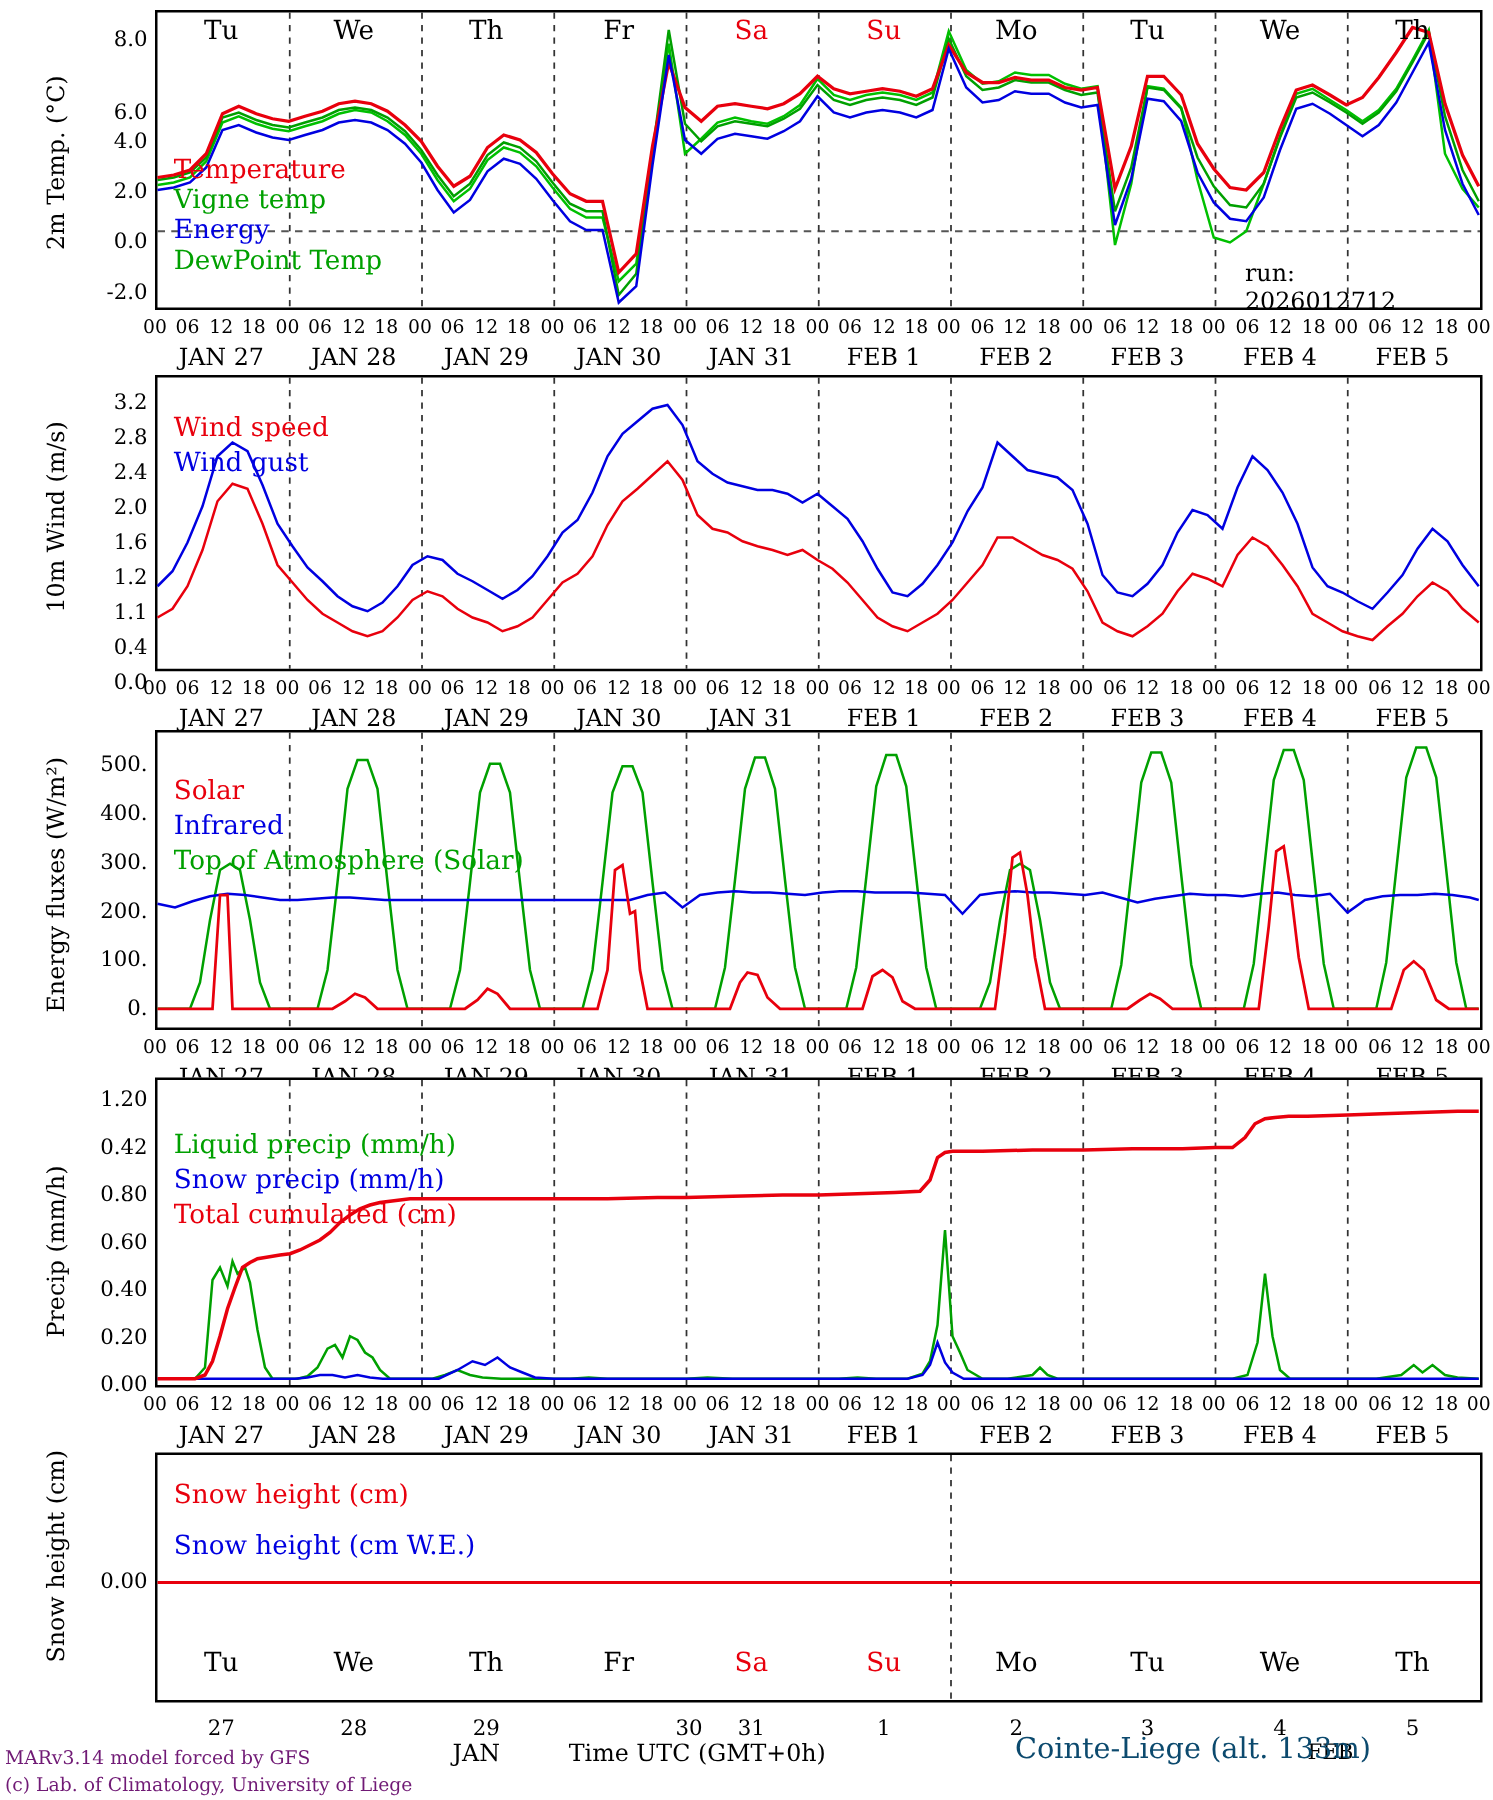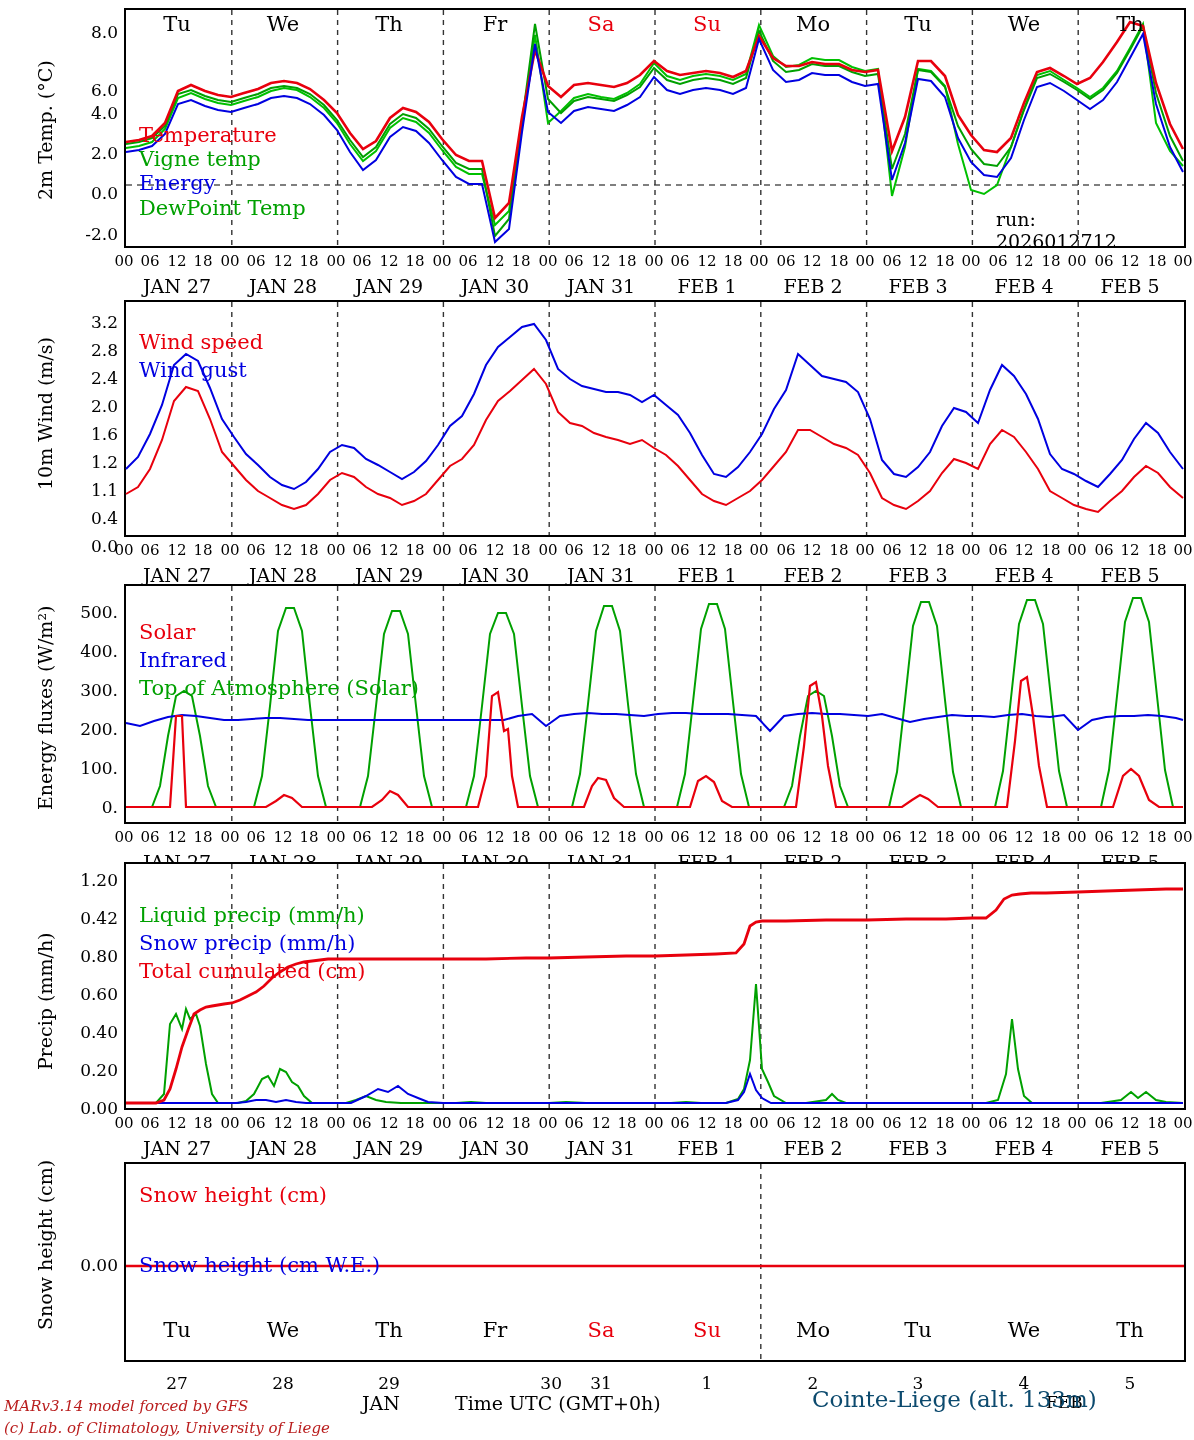--- a/index.html
+++ b/index.html
@@ -14,21 +14,21 @@
   .blue{color:#0000e0;}
   .tickrow{position:absolute;font-size:15px;letter-spacing:0;white-space:nowrap;}
   .tickrow span{position:absolute;text-align:center;}
   .daterow{position:absolute;font-size:19px;white-space:nowrap;}
   .daterow span{position:absolute;text-align:center;}
   .dayrow{position:absolute;font-size:21px;white-space:nowrap;}
   .dayrow span{position:absolute;text-align:center;}
   .yaxis{position:absolute;font-size:17px;text-align:right;white-space:nowrap;}
   .yaxis span{position:absolute;right:0;text-align:right;}
   .runlab{position:absolute;font-size:19px;}
-  .footer-left{position:absolute;font-size:15px;color:#b91c1c;line-height:1.45;font-style:italic;}
+  .footer-left{position:absolute;font-size:15px;color:#701a75;line-height:1.45;}
   .footer-center{position:absolute;font-size:19px;}
   .footer-right{position:absolute;font-size:23px;color:#0c4a6e;}
 </style>
 </head>
 <body>
 
 <div class="panel">
   <div class="ylab" style="left:34px;top:200px;transform:rotate(-90deg);">2m Temp. (°C)</div>
   <div class="yaxis" style="left:0;top:0;width:118px;">
     <span style="top:22px;width:118px;">8.0</span>
@@ -448,21 +448,21 @@
     <span style="top:95px;width:118px;">0.00</span>
   </div>
   <div class="frame" style="left:124px;top:1162px;width:1062px;height:200px;">
     <svg width="1058" height="196" viewBox="0 0 1058 196">
       <line x1="634.8" y1="0" x2="634.8" y2="196" stroke="#333" stroke-dasharray="5,5" stroke-width="1.4"></line>
       <line x1="0" y1="102" x2="1058" y2="102" stroke="#e8000d" stroke-width="2.5"></line>
       <line x1="0" y1="102" x2="1058" y2="102" stroke="#0000e0" stroke-width="1" stroke-dasharray="0,0" opacity="0"></line>
     </svg>
   </div>
   <div class="legend red" style="left:139px;top:1183px;">Snow height (cm)</div>
-  <div class="legend blue" style="left:139px;top:1253px;">Snow height (cm W.E.)</div>
+  <div class="legend blue" style="left:139px;top:1224px;">Snow height (cm W.E.)</div>
   <div class="dayrow" style="left:124px;top:1318px;width:1062px;">
     <span style="left:0;width:106px;">Tu</span>
     <span style="left:106px;width:106px;">We</span>
     <span style="left:212px;width:106px;">Th</span>
     <span style="left:318px;width:106px;">Fr</span>
     <span style="left:424px;width:106px;color:#e8000d;">Sa</span>
     <span style="left:530px;width:106px;color:#e8000d;">Su</span>
     <span style="left:636px;width:106px;">Mo</span>
     <span style="left:741px;width:106px;">Tu</span>
     <span style="left:847px;width:106px;">We</span>

